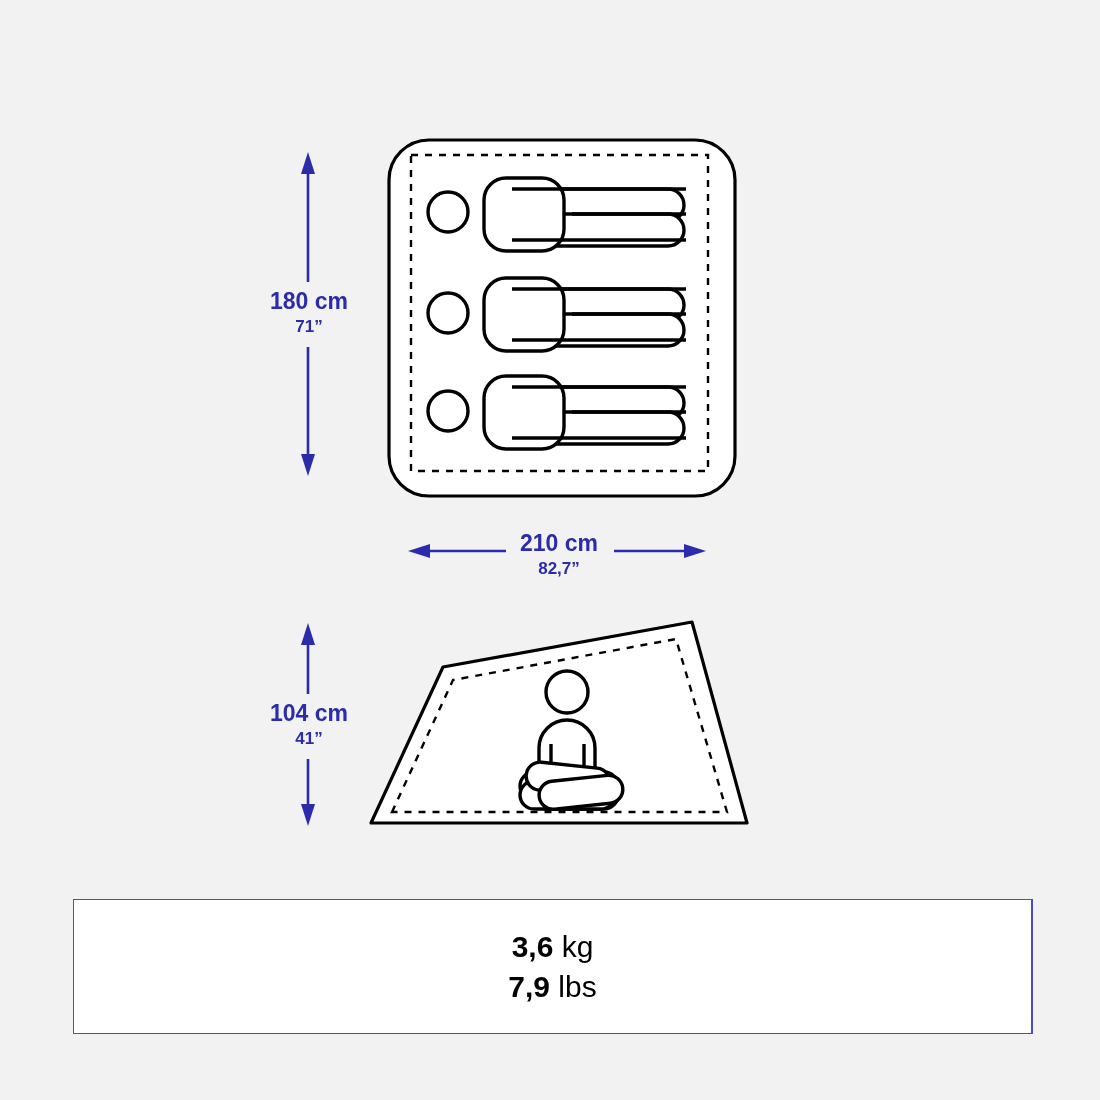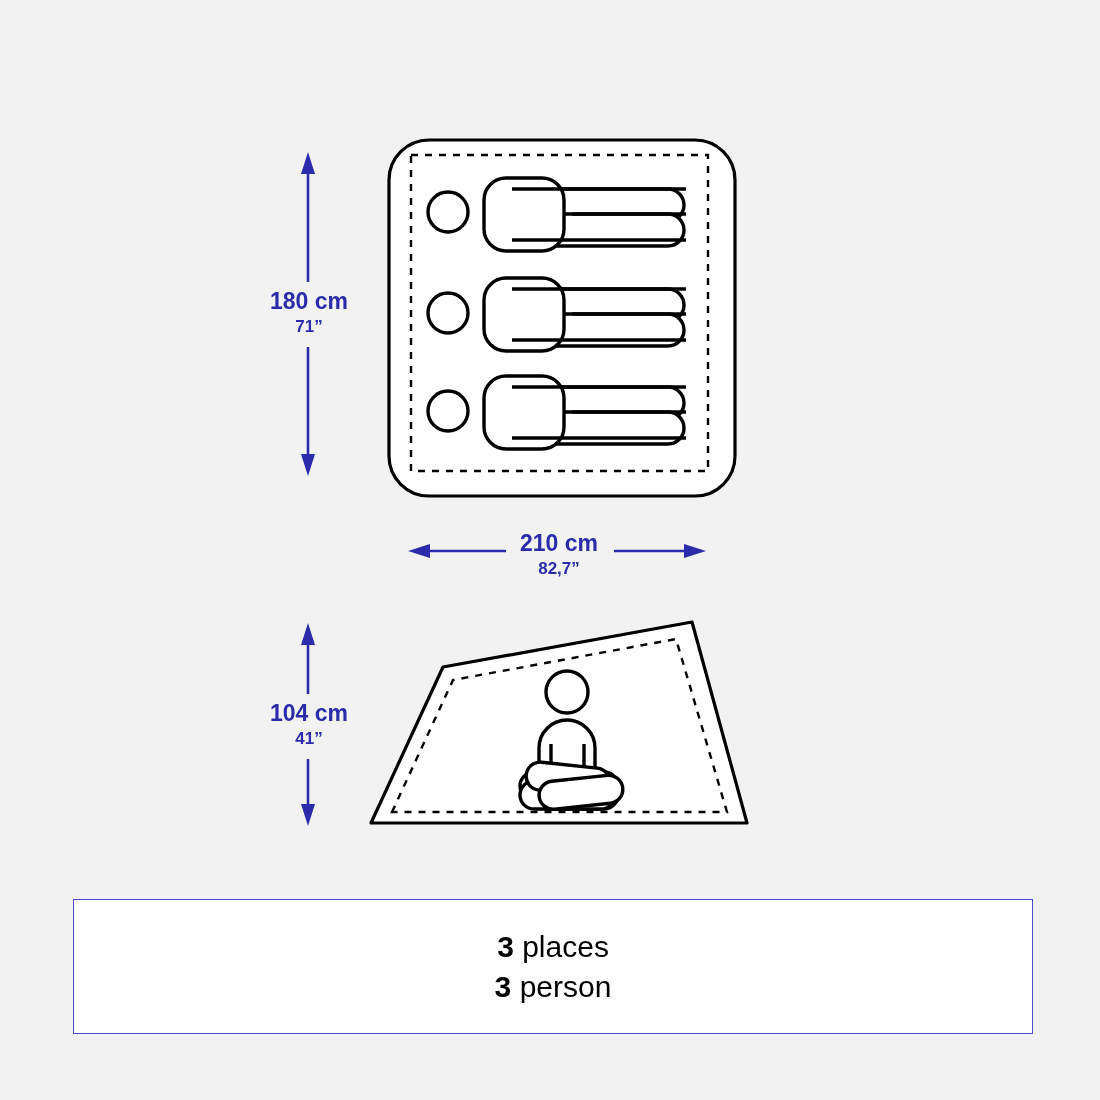--- a/index.html
+++ b/index.html
@@ -214,25 +214,25 @@
       <polygon points="308,826 301,804 315,804" fill="#2b2bab"></polygon>
 
       <text class="dimlabel-main" x="309" y="721">104 cm</text>
       <text class="dimlabel-sub" x="309" y="744">41”</text>
     </g>
 
   </svg>
 
   <div class="info-box">
 
-
-    <div class="info-cell right">
+    <div class="info-cell left">
       <div class="info-line">
-        <span class="num">3</span><span class="unit">&nbsp;<span>places</span></span>
+        <span class="num">3,6</span><span class="unit">&nbsp;<span>kg</span></span>
       </div>
       <div class="info-line">
-        <span class="num">3</span><span class="unit">&nbsp;<span>person</span></span>
+        <span class="num">7,9</span><span class="unit">&nbsp;<span>lbs</span></span>
       </div>
     </div>
 
+
   </div>
 
 </div>
 
 </body></html>

